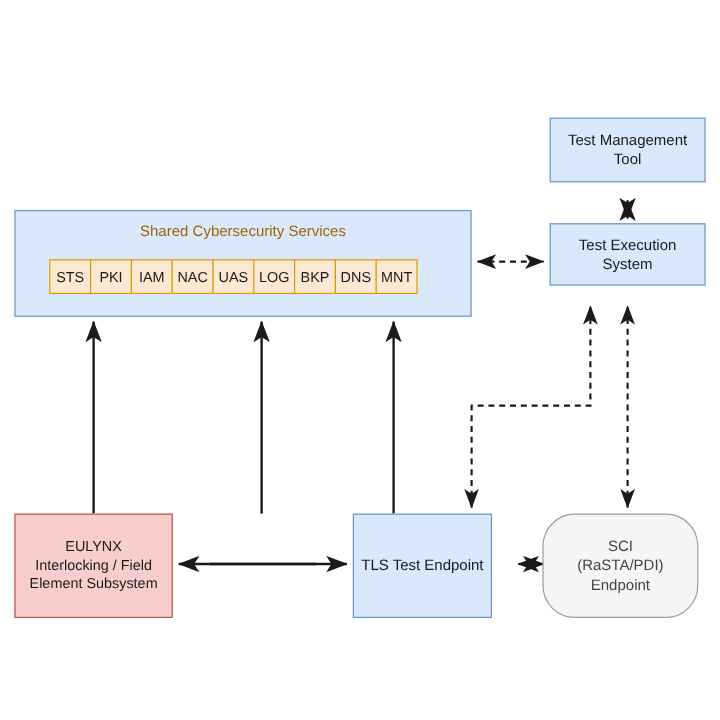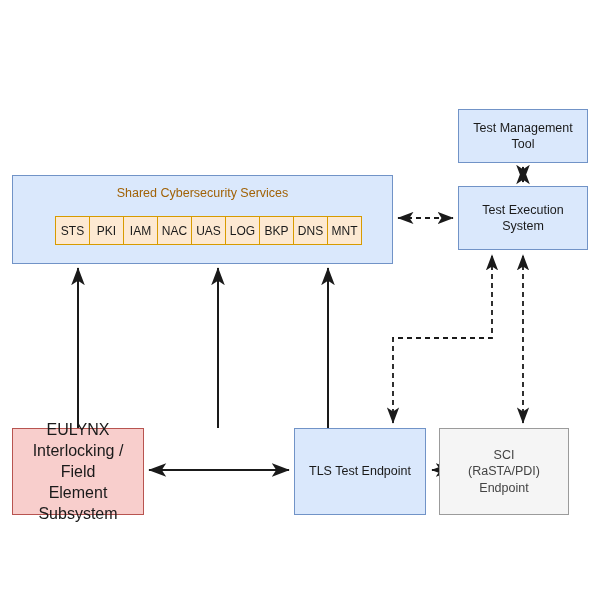--- a/index.html
+++ b/index.html
@@ -34,21 +34,21 @@
     white-space: pre-line;
   }
   .node-blue {
     background: #dae8fc;
     border: 1px solid #7193c7;
     font-size: 12.5px;
   }
   .node-red {
     background: #f8cecc;
     border: 1px solid #b85450;
-    font-size: 16px;
+    font-size: 12px;
   }
   .node-gray {
     background: #f5f5f5;
     border: 1px solid #9b9b9b;
     color: #444444;
     font-size: 12.5px;
   }
   
   #shared-services {
     position: absolute;
@@ -65,21 +65,21 @@
     position: absolute;
     left: 0;
     top: 10px;
     width: 100%;
     text-align: center;
     font-size: 12.5px;
     color: #a16207;
   }
   #service-row {
     position: absolute;
-    left: 42px;
+    left: 28px;
     top: 40px;
     display: flex;
   }
   .service-chip {
     box-sizing: border-box;
     width: 35px;
     height: 29px;
     background: #fde9d2;
     border: 1px solid #d79b00;
     margin-left: -1px;
@@ -171,42 +171,42 @@
       <div class="service-chip">IAM</div>
       <div class="service-chip">NAC</div>
       <div class="service-chip">UAS</div>
       <div class="service-chip">LOG</div>
       <div class="service-chip">BKP</div>
       <div class="service-chip">DNS</div>
       <div class="service-chip">MNT</div>
     </div>
   </div>
 
-  <div class="node node-blue" style="left:458px; top:98px; width:130px; height:54px;margin-top:11px;">
+  <div class="node node-blue" style="left:458px; top:98px; width:130px; height:54px;">
     <div class="label">Test Management
 Tool</div>
   </div>
 
-  <div class="node node-blue" style="left:458px; top:186px; width:130px; height:64px;">
+  <div class="node node-blue" style="left:458px; top:186px; width:130px; height:52px;">
     <div class="label">Test Execution
 System</div>
   </div>
 
   <div class="node node-red" style="left:12px; top:428px; width:132px; height:87px;">
     <div class="label">EULYNX
 Interlocking / Field
 Element Subsystem</div>
   </div>
 
 
-  <div class="node node-blue" style="left:294px; top:428px; width:132px; height:87px;">
+  <div class="node node-blue" style="left:294px; top:428px; width:116px; height:87px;">
     <div class="label">TLS Test Endpoint</div>
   </div>
 
-  <div class="node node-gray" style="left:439px; top:428px; width:130px; height:87px;">
+  <div class="node node-gray" style="left:452px; top:428px; width:130px; height:87px;border-radius:27px;">
     <div class="label">SCI
 (RaSTA/PDI)
 Endpoint</div>
   </div>
 
   <svg id="edges-over" viewBox="0 0 600 600" xmlns="http://www.w3.org/2000/svg">
 
     <g>
       <line x1="175" y1="470" x2="263" y2="470" stroke="#1a1a1a" stroke-width="2"></line>
     </g>

